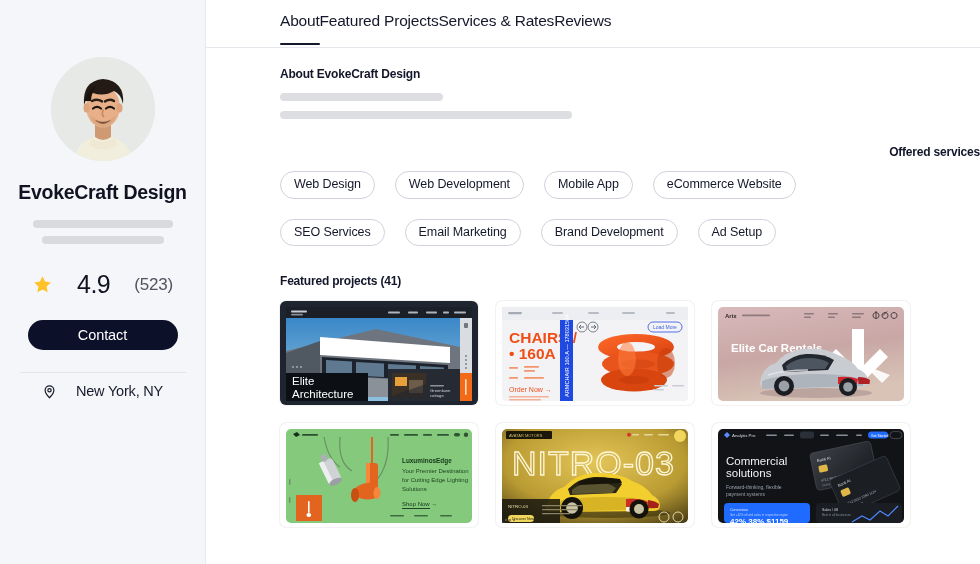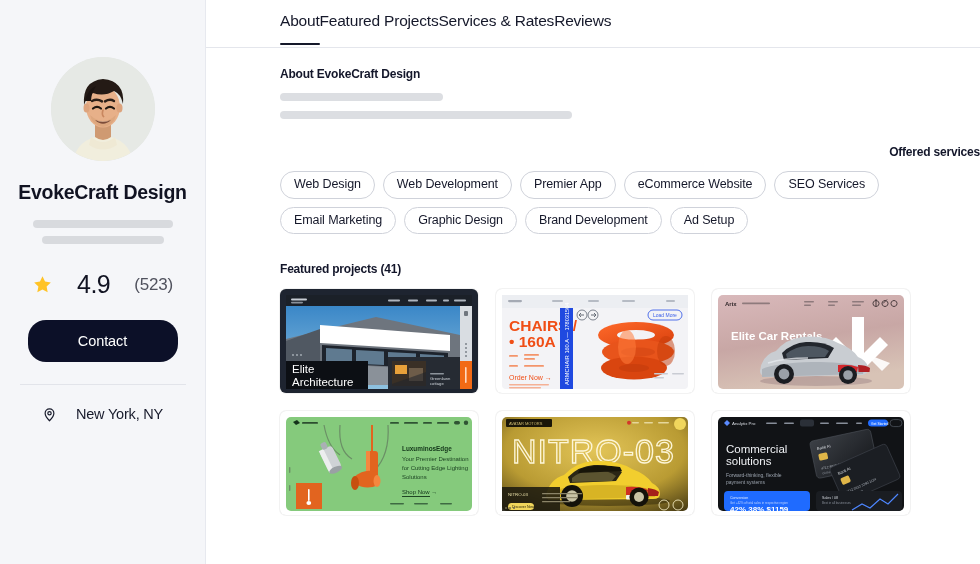--- a/index.html
+++ b/index.html
@@ -45,38 +45,38 @@
     margin-top: 26px;
     display: flex; align-items: center; justify-content: center; gap: 24px;
   }
   .star-icon { width: 21px; height: 21px; display: block; }
   .rating-value { font-size: 25px; font-weight: 400; color: #111322; letter-spacing: -0.5px; }
   .rating-count { font-size: 17px; color: #50525e; letter-spacing: -0.2px; }
 
   .contact-btn {
     display: block;
     margin: 21px auto 0;
-    width: 150px; height: 42px;
+    width: 150px; height: 30px;
     border-radius: 18px;
     background: #0c1028;
     color: #ffffff;
     font-size: 14.5px;
     border: none;
     cursor: pointer;
     font-family: "Liberation Sans", sans-serif;
     letter-spacing: -0.1px;
   }
 
   .divider {
     margin: 22px auto 0;
     width: 166px; height: 1px; background: #e2e4ea;
   }
 
   .location-row {
-    margin-top: 21px;
+    margin-top: 10px;
     display: flex; align-items: center; justify-content: center; gap: 19px;
     font-size: 14.5px; color: #171a2b; letter-spacing: -0.2px;
   }
   .pin-icon { width: 15px; height: 15px; display: block; }
 
   
   .main { flex: 1; position: relative; height: 564px; background: #fff; }
 
   .tabs {
     position: relative;
@@ -111,21 +111,21 @@
 
   .section-title {
     font-size: 12px; font-weight: bold; color: #13162a; letter-spacing: -0.2px;
   }
   .about-skels { margin-top: 12px; display: flex; flex-direction: column; gap: 10px; }
   .about-skel { height: 8px; border-radius: 5px; background: #dcdee2; }
   .about-skel-1 { width: 163px; }
   .about-skel-2 { width: 292px; }
 
   .offered { margin-top: 26px; text-align: right; }
-  .chips { margin-top: 12px; display: flex; flex-wrap: wrap; gap: 8px; max-width: 640px; }
+  .chips { margin-top: 12px; display: flex; flex-wrap: wrap; gap: 20px; max-width: 640px; }
   .chip {
     border: 1px solid #cfd2da;
     border-radius: 16px;
     padding: 6px 13px 7px;
     font-size: 12.5px;
     color: #15182a;
     background: #fff;
     cursor: pointer;
     letter-spacing: -0.1px;
     white-space: nowrap;
@@ -245,25 +245,24 @@
       <div class="about-skels">
         <div class="about-skel about-skel-1"></div>
         <div class="about-skel about-skel-2"></div>
       </div>
 
       <div class="offered">
         <h2 class="section-title">Offered services</h2>
         <div class="chips">
           <span class="chip">Web Design</span>
           <span class="chip">Web Development</span>
-          <span class="chip">Premier App</span>
+          <span class="chip">Mobile App</span>
           <span class="chip">eCommerce Website</span>
           <span class="chip">SEO Services</span>
           <span class="chip">Email Marketing</span>
-          <span class="chip">Graphic Design</span>
           <span class="chip">Brand Development</span>
           <span class="chip">Ad Setup</span>
         </div>
       </div>
 
       <div class="featured">
         <h2 class="section-title">Featured projects (41)</h2>
 
         <div class="cards">
 

